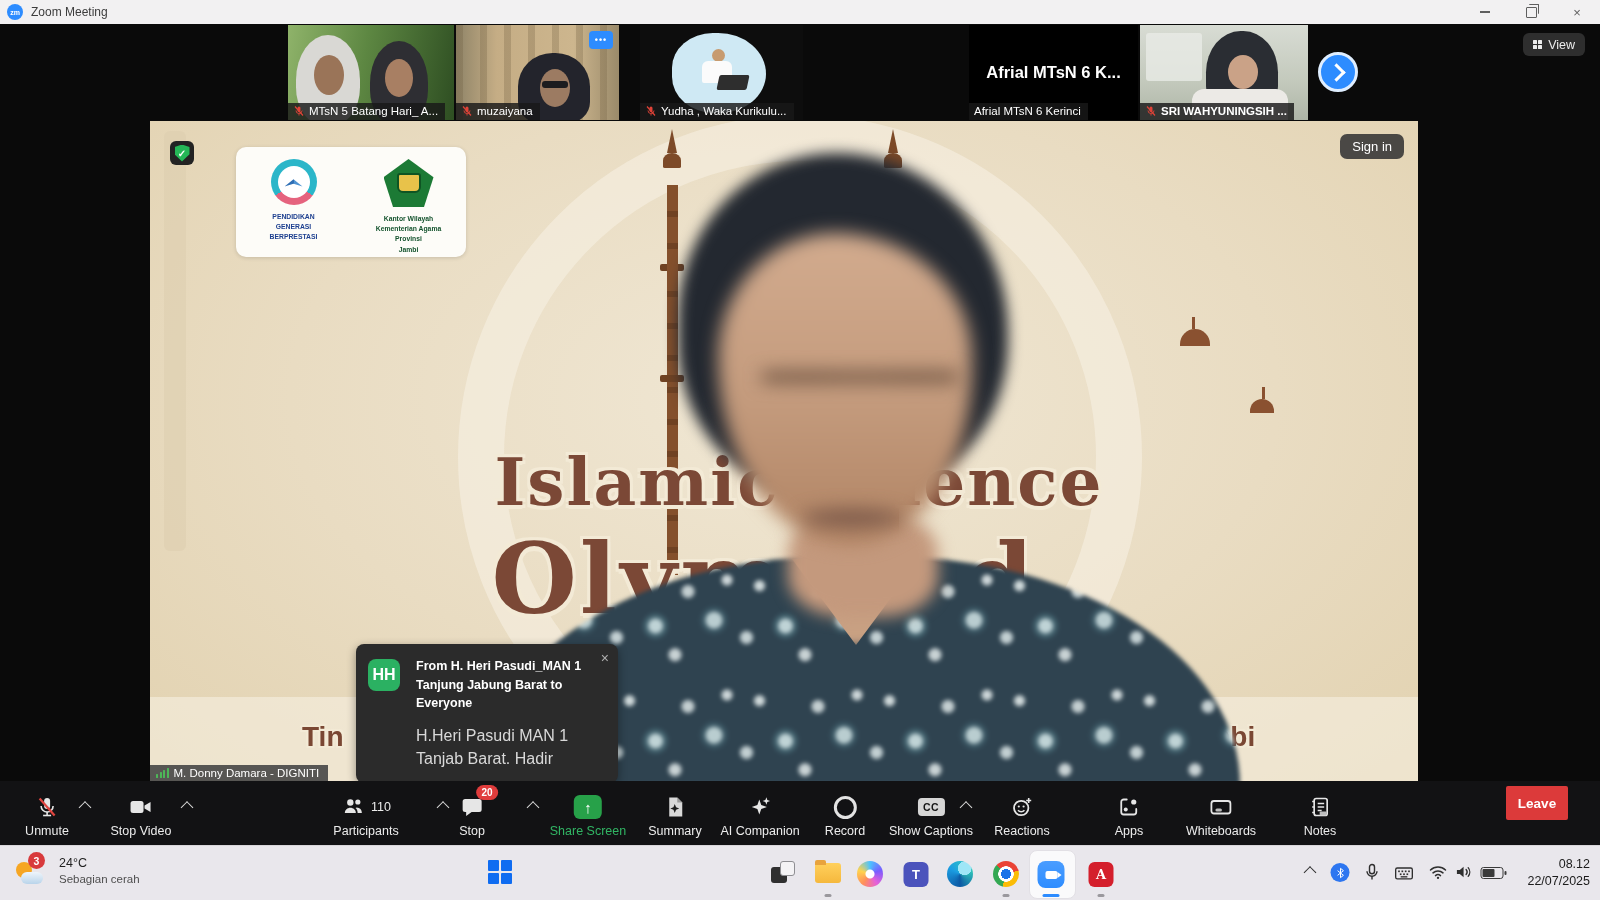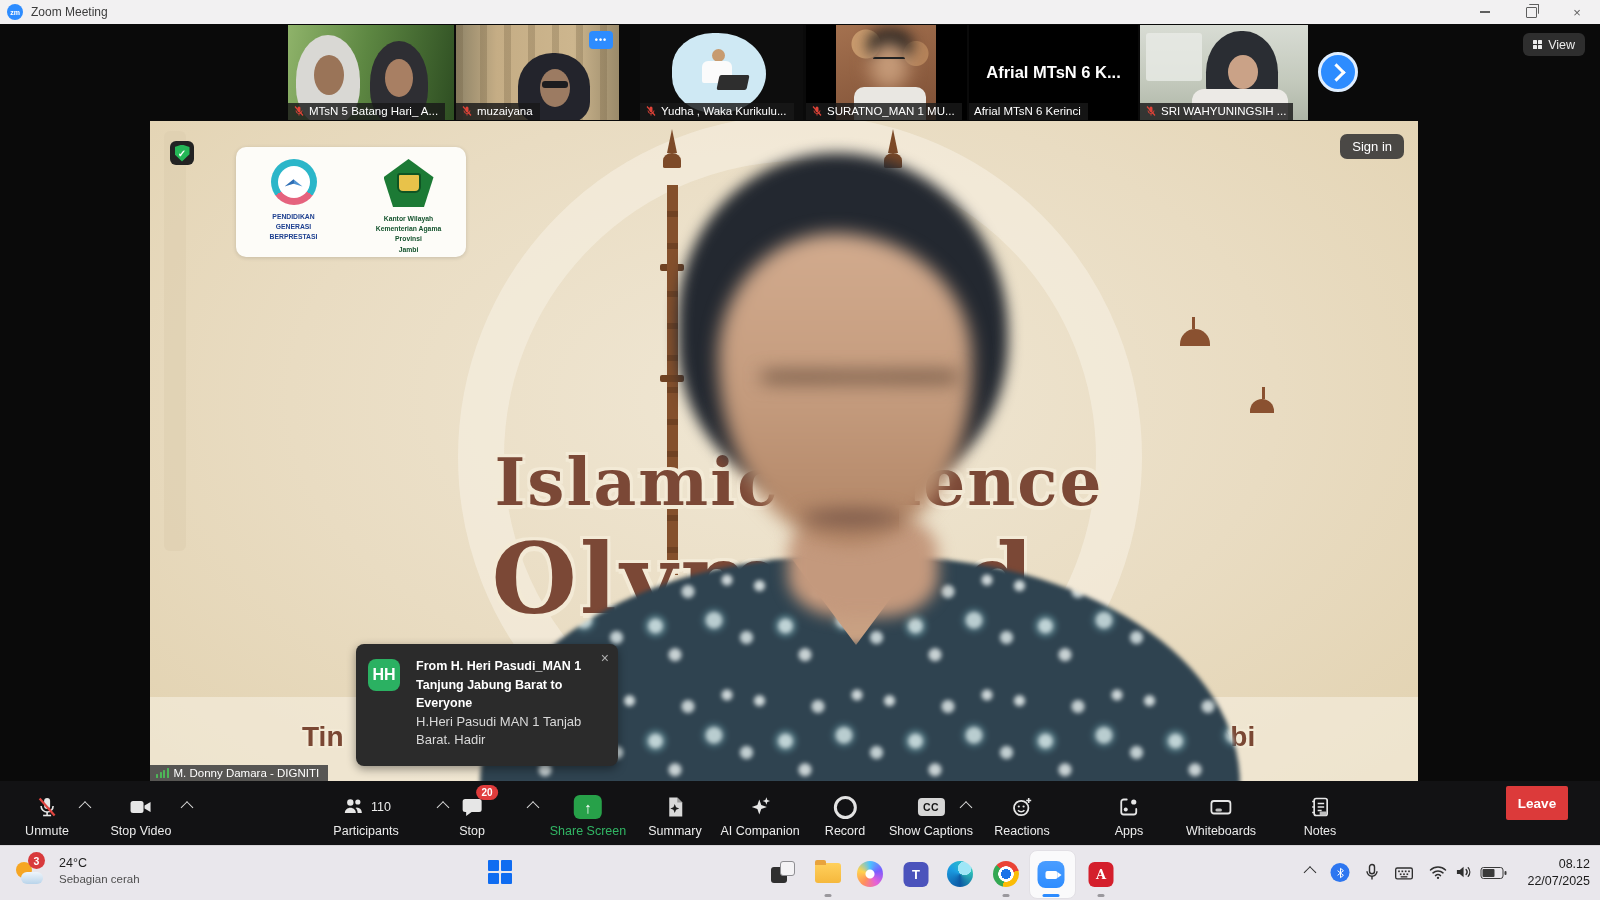--- a/index.html
+++ b/index.html
@@ -47,21 +47,21 @@
   .t3 .blob{position:absolute;left:32px;top:8px;width:94px;height:80px;background:#cfe9f4;border-radius:46% 54% 52% 48%;}
   .t3 .head{position:absolute;left:72px;top:24px;width:13px;height:13px;background:#c79b6f;border-radius:50%;}
   .t3 .body{position:absolute;left:62px;top:36px;width:30px;height:22px;background:#fbfbfb;border-radius:6px 6px 2px 2px;}
   .t3 .lap{position:absolute;left:78px;top:50px;width:30px;height:15px;background:#2e2e2e;border-radius:2px;transform:skewX(-12deg);}
   .t4{background:#000;}
   .t4 .ph{position:absolute;left:30px;top:0;width:100px;height:95px;background:radial-gradient(circle at 30% 20%,#c89a6d 0 14px,transparent 15px),radial-gradient(circle at 80% 30%,#b5835a 0 12px,transparent 13px),linear-gradient(160deg,#a4714f,#7d4f35);}
   .t4 .hair{position:absolute;left:62px;top:4px;width:44px;height:28px;background:#151515;border-radius:50% 50% 30% 30%;}
   .t4 .face{position:absolute;left:64px;top:16px;width:38px;height:48px;background:#c59a78;border-radius:46%;}
   .t4 .gl{position:absolute;left:67px;top:32px;width:32px;height:8px;border-top:2.5px solid #222;border-radius:2px;}
   .t4 .shirt{position:absolute;left:48px;top:62px;width:72px;height:33px;background:#e9e7e2;border-radius:10px 10px 0 0;}
-  .t6{background:linear-gradient(180deg,#d8dcd4 0%,#c3c9bc 60%,#aeb5a7 100%);}
+  .t6{background:linear-gradient(180deg,#d8dcd4 0%,#c3c9bc 60%,#aeb5a7 100%);font-weight:bold;}
   .t6 .bg1{position:absolute;left:6px;top:8px;width:56px;height:48px;background:#e9ebe6;opacity:.8;border-radius:3px;}
   .t6 .h{position:absolute;left:66px;top:6px;width:72px;height:86px;background:#2a2d33;border-radius:48% 48% 36% 36%;}
   .t6 .f{position:absolute;left:88px;top:30px;width:30px;height:34px;background:#caa287;border-radius:50%;}
   .t6 .coat{position:absolute;left:52px;top:64px;width:96px;height:31px;background:#eceae6;border-radius:12px 12px 0 0;}
 
   .nextbtn{position:absolute;left:1318px;top:28px;width:40px;height:40px;border-radius:50%;background:#2d8cff;
            border:3px solid #dfeeff;box-sizing:border-box;display:flex;align-items:center;justify-content:center;z-index:6;}
   .nextchev{width:10px;height:10px;border-top:3px solid #fff;border-right:3px solid #fff;transform:rotate(45deg);margin-left:-4px;}
   .viewbtn{position:absolute;right:15px;top:9px;height:23px;background:#2e2e2e;border-radius:6px;color:#ececec;
            font-size:12.5px;display:flex;align-items:center;gap:6px;padding:0 10px;z-index:6;}
@@ -138,21 +138,21 @@
   .cap1{color:#1d3f8f;} .cap2{color:#14532d;}
 
   .signin{position:absolute;right:14px;top:13px;height:25px;background:rgba(52,52,52,.88);border-radius:7px;
           color:#fff;font-size:13px;display:flex;align-items:center;padding:0 12px;z-index:8;}
 
   .popup{position:absolute;left:206px;top:523px;width:262px;min-height:122px;background:#2b2b2b;border-radius:8px;
          box-shadow:0 3px 10px rgba(0,0,0,.4);z-index:10;padding:13px 14px 13px 12px;box-sizing:border-box;}
   .pav{position:absolute;left:12px;top:15px;width:32px;height:32px;border-radius:8px;background:#2bb162;color:#fff;
        font-weight:bold;font-size:16px;display:flex;align-items:center;justify-content:center;}
   .ptit{margin-left:48px;margin-right:16px;color:#fff;font-weight:bold;font-size:12.5px;line-height:1.48;}
-  .pmsg{margin-left:48px;color:#d9d9d9;font-size:13px;line-height:1.45;}
+  .pmsg{margin-left:48px;margin-top:11px;color:#d9d9d9;font-size:16px;line-height:1.45;}
   .pclose{position:absolute;right:9px;top:7px;color:#b0b0b0;font-size:14px;line-height:14px;}
 
   .selfname{position:absolute;left:0;bottom:0;height:16px;display:flex;align-items:center;gap:5px;
             background:rgba(66,66,66,.88);color:#fff;font-size:11.5px;padding:0 9px 0 6px;z-index:9;}
   .sig{display:flex;align-items:flex-end;gap:1.5px;height:10px;}
   .sig i{width:2px;background:#4db658;border-radius:.5px;}
 
   
   .toolbar{position:absolute;top:781px;left:0;width:1600px;height:64px;background:#121214;z-index:40;}
   .titem{position:absolute;top:0;height:64px;transform:translateX(-50%);display:flex;flex-direction:column;
@@ -385,35 +385,20 @@
         <div class="body"></div>
         <div class="lap"></div>
       </div>
     <div class="tname">
         <svg class="micoff">
           <use href="#i-micoff"></use>
         </svg>
         <span>Yudha , Waka Kurikulu...</span>
       </div>
   </div>
-  <div class="tile t4" style="left:806px;width:161px;">
-    <div class="art">
-        <div class="ph"></div>
-        <div class="hair"></div>
-        <div class="face"></div>
-        <div class="gl"></div>
-        <div class="shirt"></div>
-      </div>
-    <div class="tname">
-        <svg class="micoff">
-          <use href="#i-micoff"></use>
-        </svg>
-        <span>SURATNO_MAN 1 MU...</span>
-      </div>
-  </div>
   <div class="tile" style="left:969px;width:169px;background:#000;">
     <div class="bigname">Afrial MTsN 6 K...</div>
     <div class="tname">
         <span>Afrial MTsN 6 Kerinci</span>
       </div>
   </div>
   <div class="tile t6" style="left:1140px;width:168px;">
     <div class="art">
         <div class="bg1"></div>
         <div class="h"></div>

